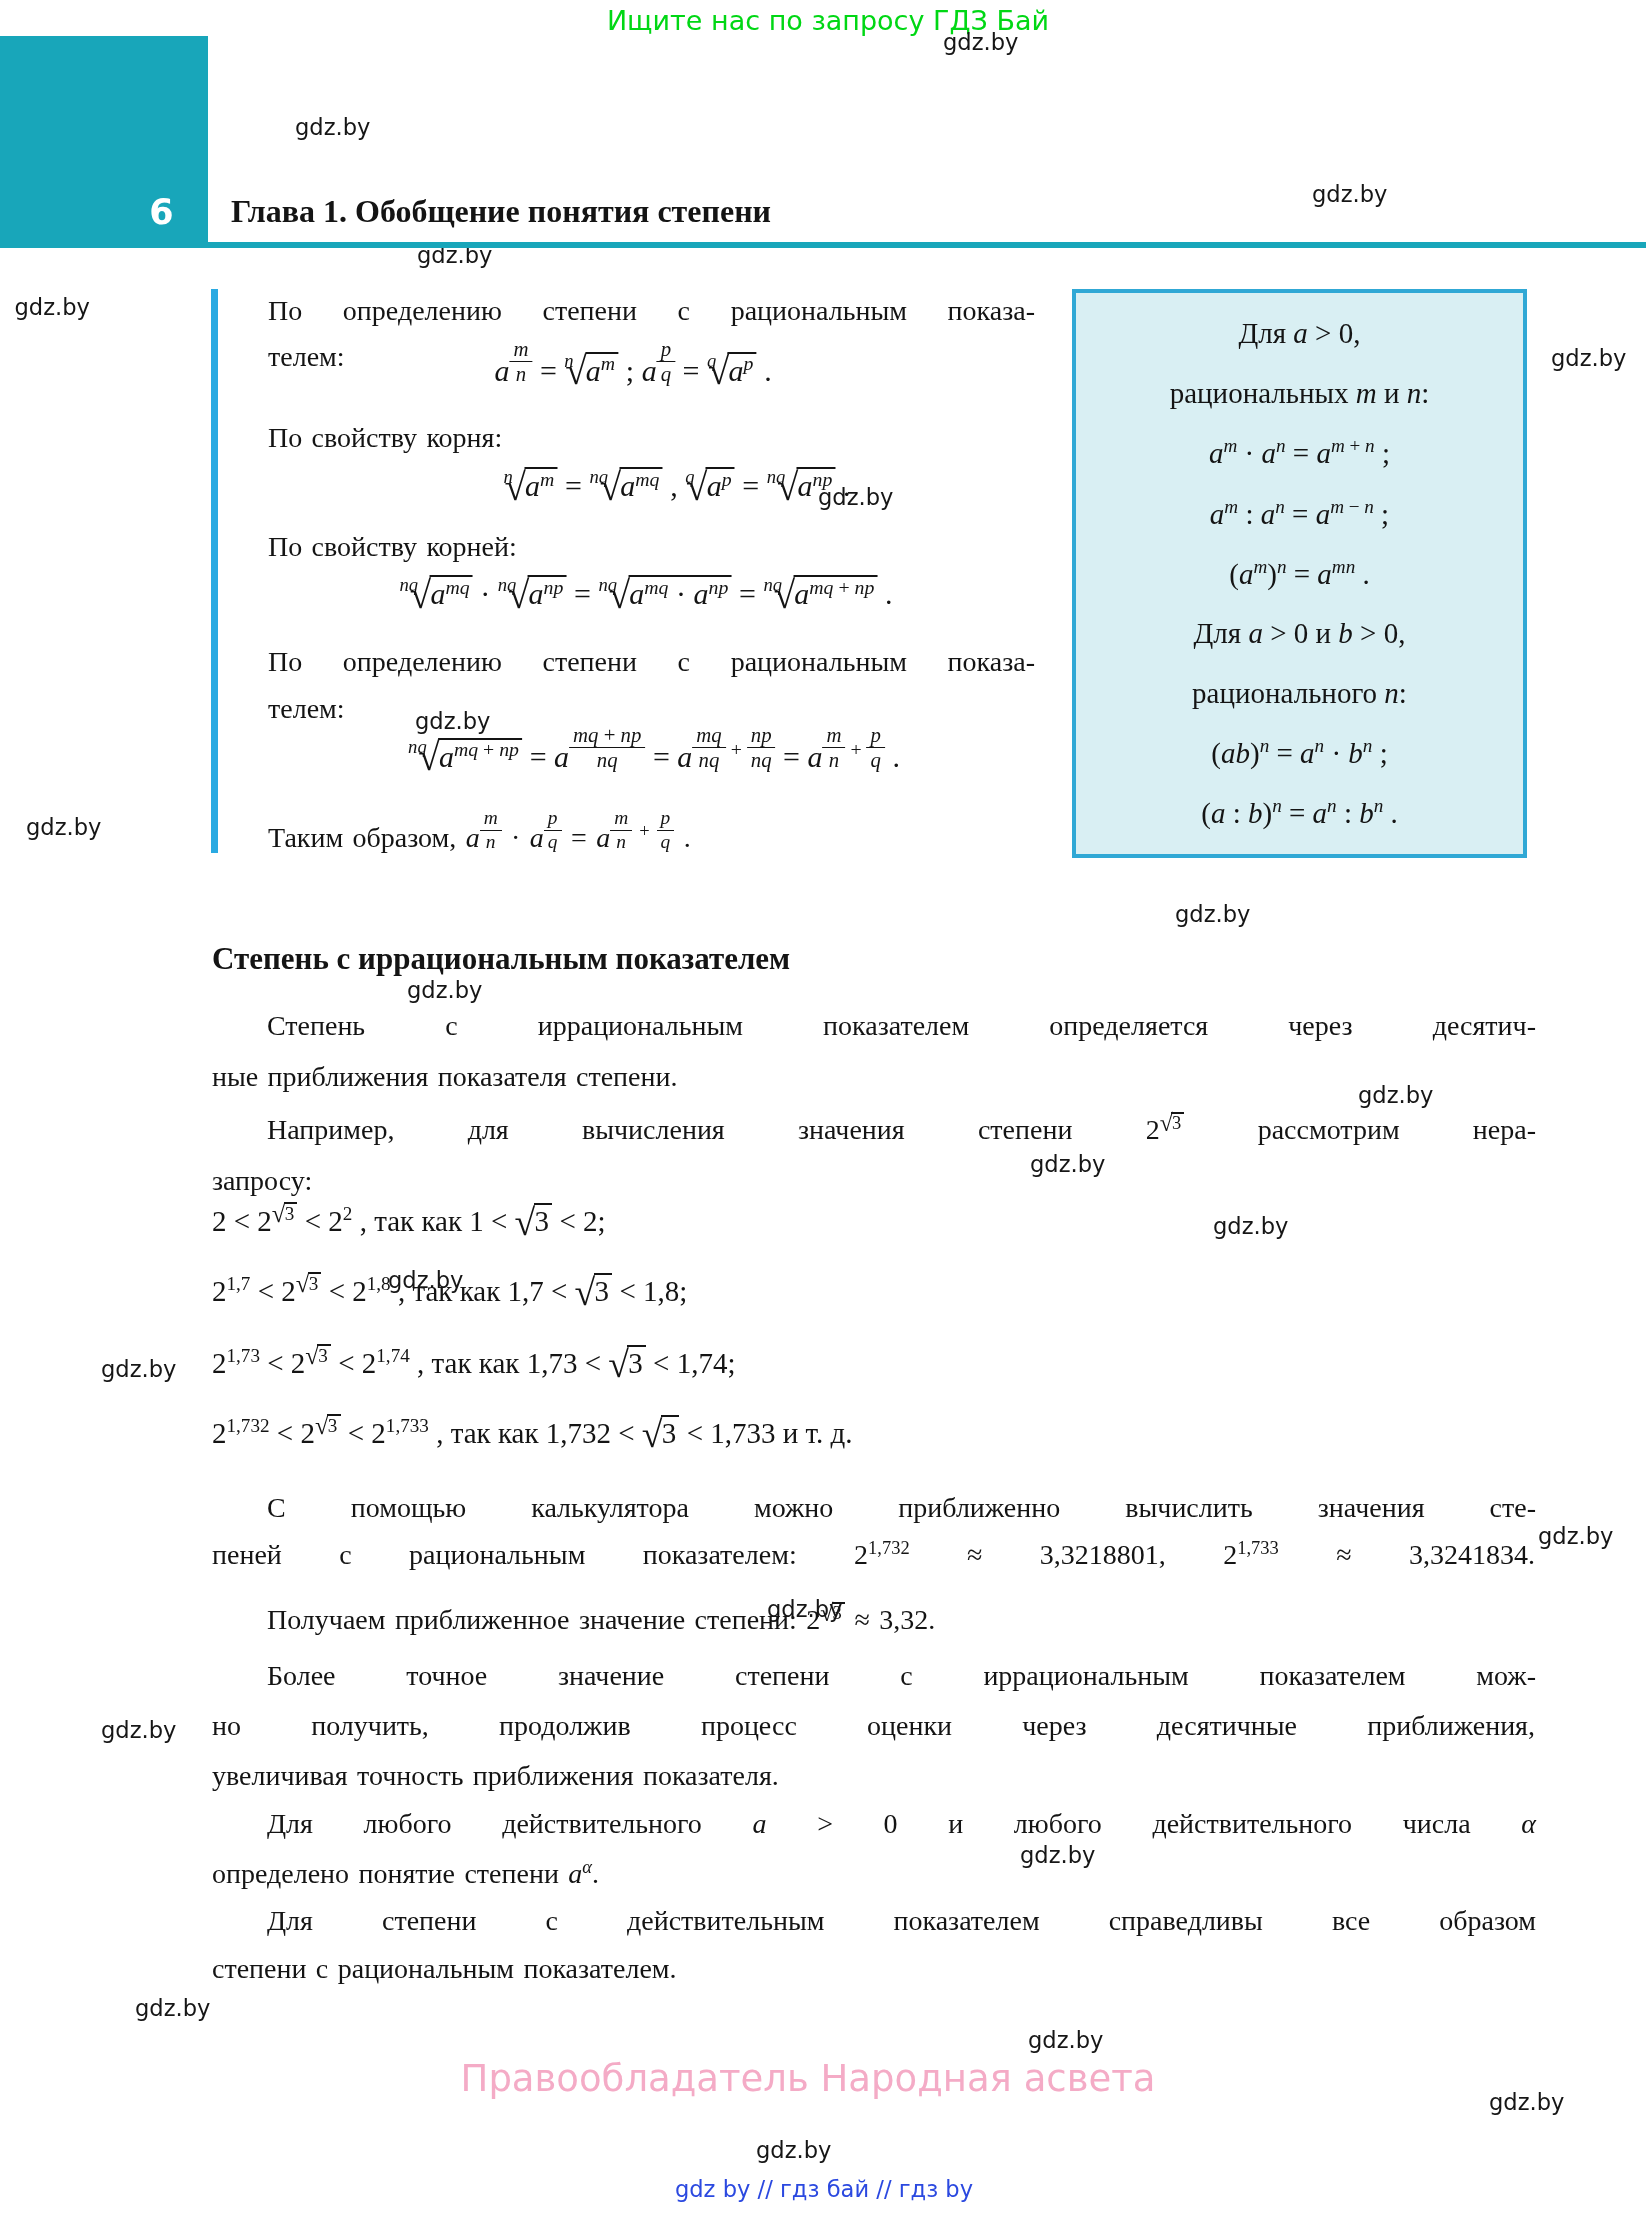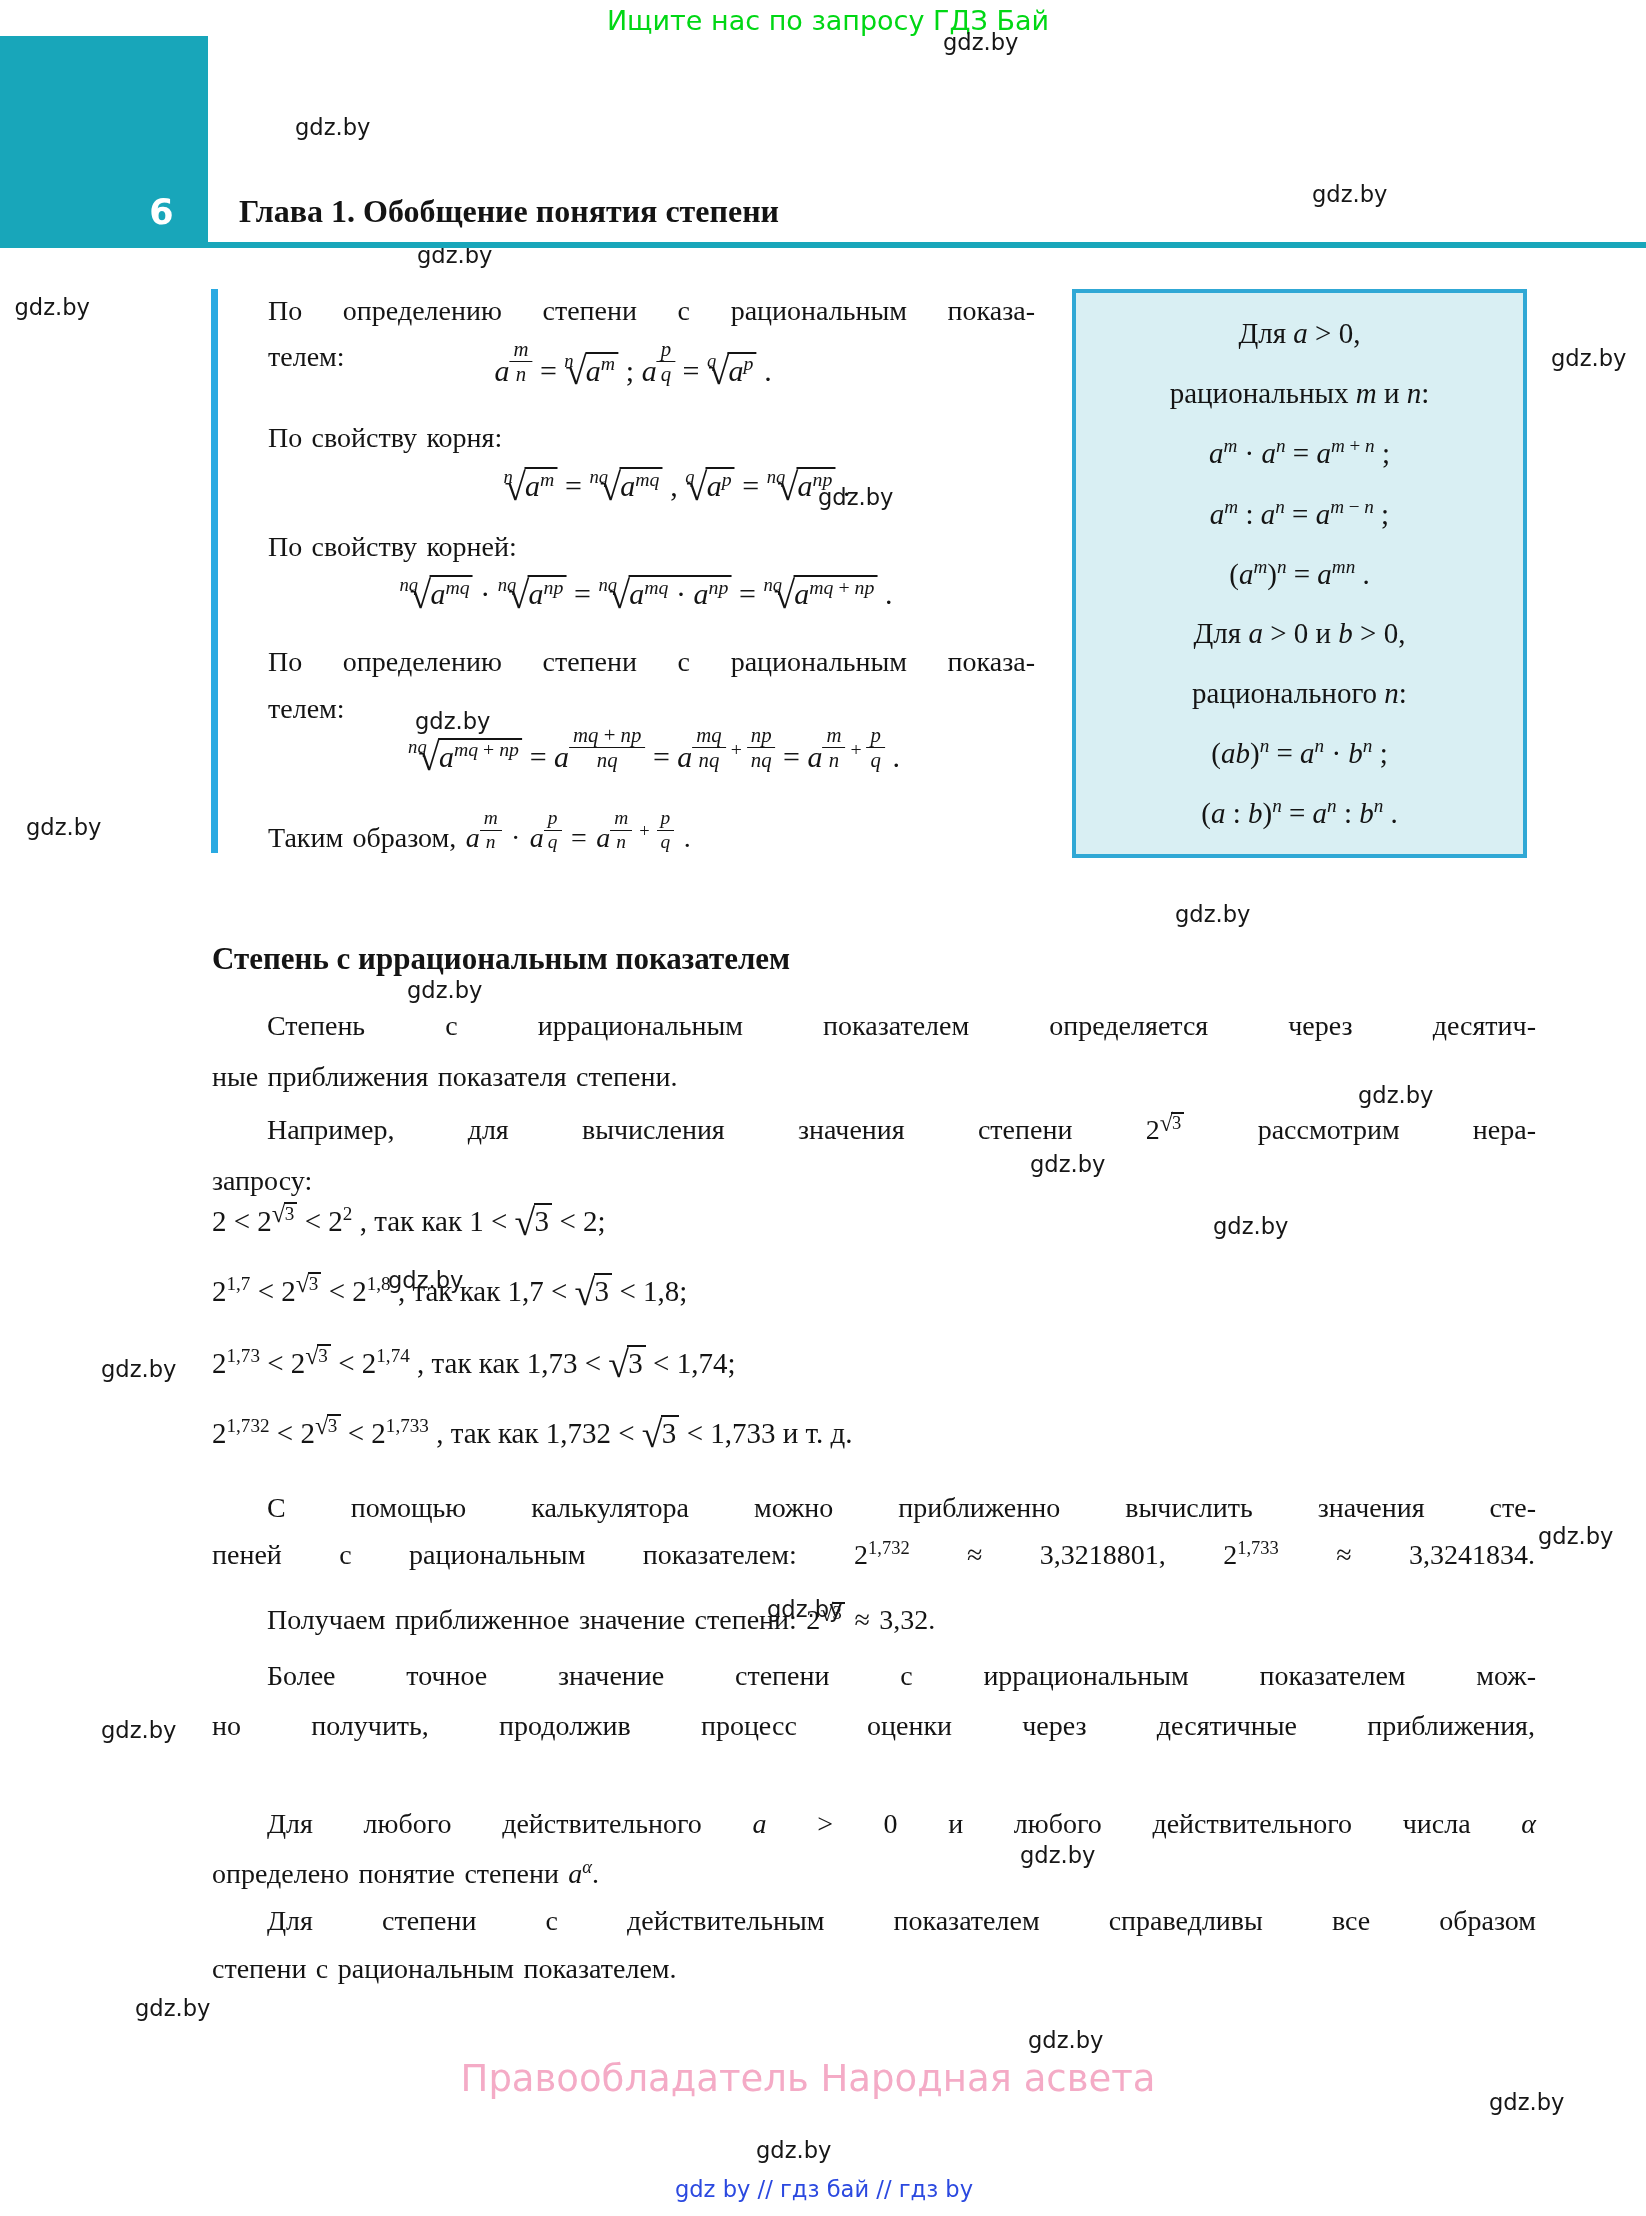--- a/index.html
+++ b/index.html
@@ -7,21 +7,21 @@
     position:relative; width:1647px; height:2216px; background:#ffffff;
     font-family:"Liberation Serif", serif; color:#141414; overflow:hidden;
   }
   .abs{position:absolute;}
   .sans{font-family:"DejaVu Sans", sans-serif;}
   
   .teal-block{left:0; top:36px; width:208px; height:212px; background:#18a6ba;}
   .teal-line{left:0; top:242px; width:1647px; height:6.4px; background:#18a6ba;}
   .page-num{left:121px; top:192px; width:81px; text-align:center; color:#ffffff;
             font-size:35px; font-weight:bold;}
-  .chapter-title{left:239px; top:193px; font-size:32px; font-weight:bold; white-space:nowrap;text-align:center;}
+  .chapter-title{left:231px; top:193px; font-size:32px; font-weight:bold; white-space:nowrap;text-align:center;}
   .promo{top:4.8px; left:828px; transform:translateX(-50%); font-size:27px; color:#00d714; white-space:nowrap;}
   .wm{font-size:22.6px; color:#161616; white-space:nowrap;}
   
   .ln{font-size:28px; line-height:1.35; word-spacing:2.4px; white-space:nowrap;}
   .jl{font-size:28px; line-height:1.35; text-align:justify; text-align-last:justify; white-space:normal;}
   .bar{left:211px; top:289px; width:7.3px; height:564px; background:#2aaae2;}
   .fx{font-size:30px; white-space:nowrap;}
   .ineq{font-size:29px; left:212px; width:1323px; white-space:nowrap;}
   .heading{left:212px; width:1323px; text-align:left; font-size:31px; font-weight:bold;}
   
@@ -118,20 +118,21 @@
   <div class="abs ineq" style="top:1272px"><span class="to">2</span><span class="ts"><span class="to">1,7</span></span><span class="to"> &lt; 2</span><span class="ts"><span class="tr"><span class="trs">√</span><span class="trb"><span class="to">3</span></span></span></span><span class="to"> &lt; 2</span><span class="ts"><span class="to">1,8</span></span><span class="to"> ,  </span><span class="tw">так как</span><span class="to">  1,7 &lt; </span><span class="tr"><span class="trs">√</span><span class="trb"><span class="to">3</span></span></span><span class="to"> &lt; 1,8;</span></div>
   <div class="abs ineq" style="top:1344px"><span class="to">2</span><span class="ts"><span class="to">1,73</span></span><span class="to"> &lt; 2</span><span class="ts"><span class="tr"><span class="trs">√</span><span class="trb"><span class="to">3</span></span></span></span><span class="to"> &lt; 2</span><span class="ts"><span class="to">1,74</span></span><span class="to"> ,  </span><span class="tw">так как</span><span class="to">  1,73 &lt; </span><span class="tr"><span class="trs">√</span><span class="trb"><span class="to">3</span></span></span><span class="to"> &lt; 1,74;</span></div>
   <div class="abs ineq" style="top:1414px"><span class="to">2</span><span class="ts"><span class="to">1,732</span></span><span class="to"> &lt; 2</span><span class="ts"><span class="tr"><span class="trs">√</span><span class="trb"><span class="to">3</span></span></span></span><span class="to"> &lt; 2</span><span class="ts"><span class="to">1,733</span></span><span class="to"> ,  </span><span class="tw">так как</span><span class="to">  1,732 &lt; </span><span class="tr"><span class="trs">√</span><span class="trb"><span class="to">3</span></span></span><span class="to"> &lt; 1,733 </span><span class="tw"> и т. д.</span></div>
 
   <div class="abs jl" style="left:267px;top:1489px;width:1269px"><span class="tw">С помощью калькулятора можно приближенно вычислить значения сте-</span></div>
   <div class="abs jl" style="left:212px;top:1536px;width:1323px"><span class="tw">пеней с рациональным показателем:  </span><span class="to">2</span><span class="ts"><span class="to">1,732</span></span><span class="to"> ≈ 3,3218801,  2</span><span class="ts"><span class="to">1,733</span></span><span class="to"> ≈ 3,3241834.</span></div>
   <div class="abs ln" style="left:267px;top:1601px"><span class="tw">Получаем приближенное значение степени:  </span><span class="to">2</span><span class="ts"><span class="tr"><span class="trs">√</span><span class="trb"><span class="to">3</span></span></span></span><span class="to"> ≈ 3,32.</span></div>
 
   <div class="abs jl" style="left:267px;top:1657px;width:1269px"><span class="tw">Более точное значение степени с иррациональным показателем мож-</span></div>
   <div class="abs jl" style="left:212px;top:1707px;width:1323px"><span class="tw">но получить, продолжив процесс оценки через десятичные приближения,</span></div>
+  <div class="abs ln" style="left:212px;top:1757px"><span class="tw">увеличивая точность приближения показателя.</span></div>
 
   <div class="abs jl" style="left:267px;top:1805px;width:1269px"><span class="tw">Для любого действительного </span><span class="tm">a</span><span class="to"> &gt; 0 </span><span class="tw">и любого действительного числа </span><span class="tm">α</span></div>
   <div class="abs ln" style="left:212px;top:1855px"><span class="tw">определено понятие степени </span><span class="tm">a</span><span class="ts"><span class="tm">α</span></span><span class="to">.</span></div>
 
   <div class="abs jl" style="left:267px;top:1902px;width:1269px"><span class="tw">Для степени с действительным показателем справедливы все образом</span></div>
   <div class="abs ln" style="left:212px;top:1950px"><span class="tw">степени с рациональным показателем.</span></div>
 
   <div class="abs copyright sans">Правообладатель Народная асвета</div>
   <div class="abs footer-links sans">gdz by  //  гдз бай  //  гдз by</div>
 

